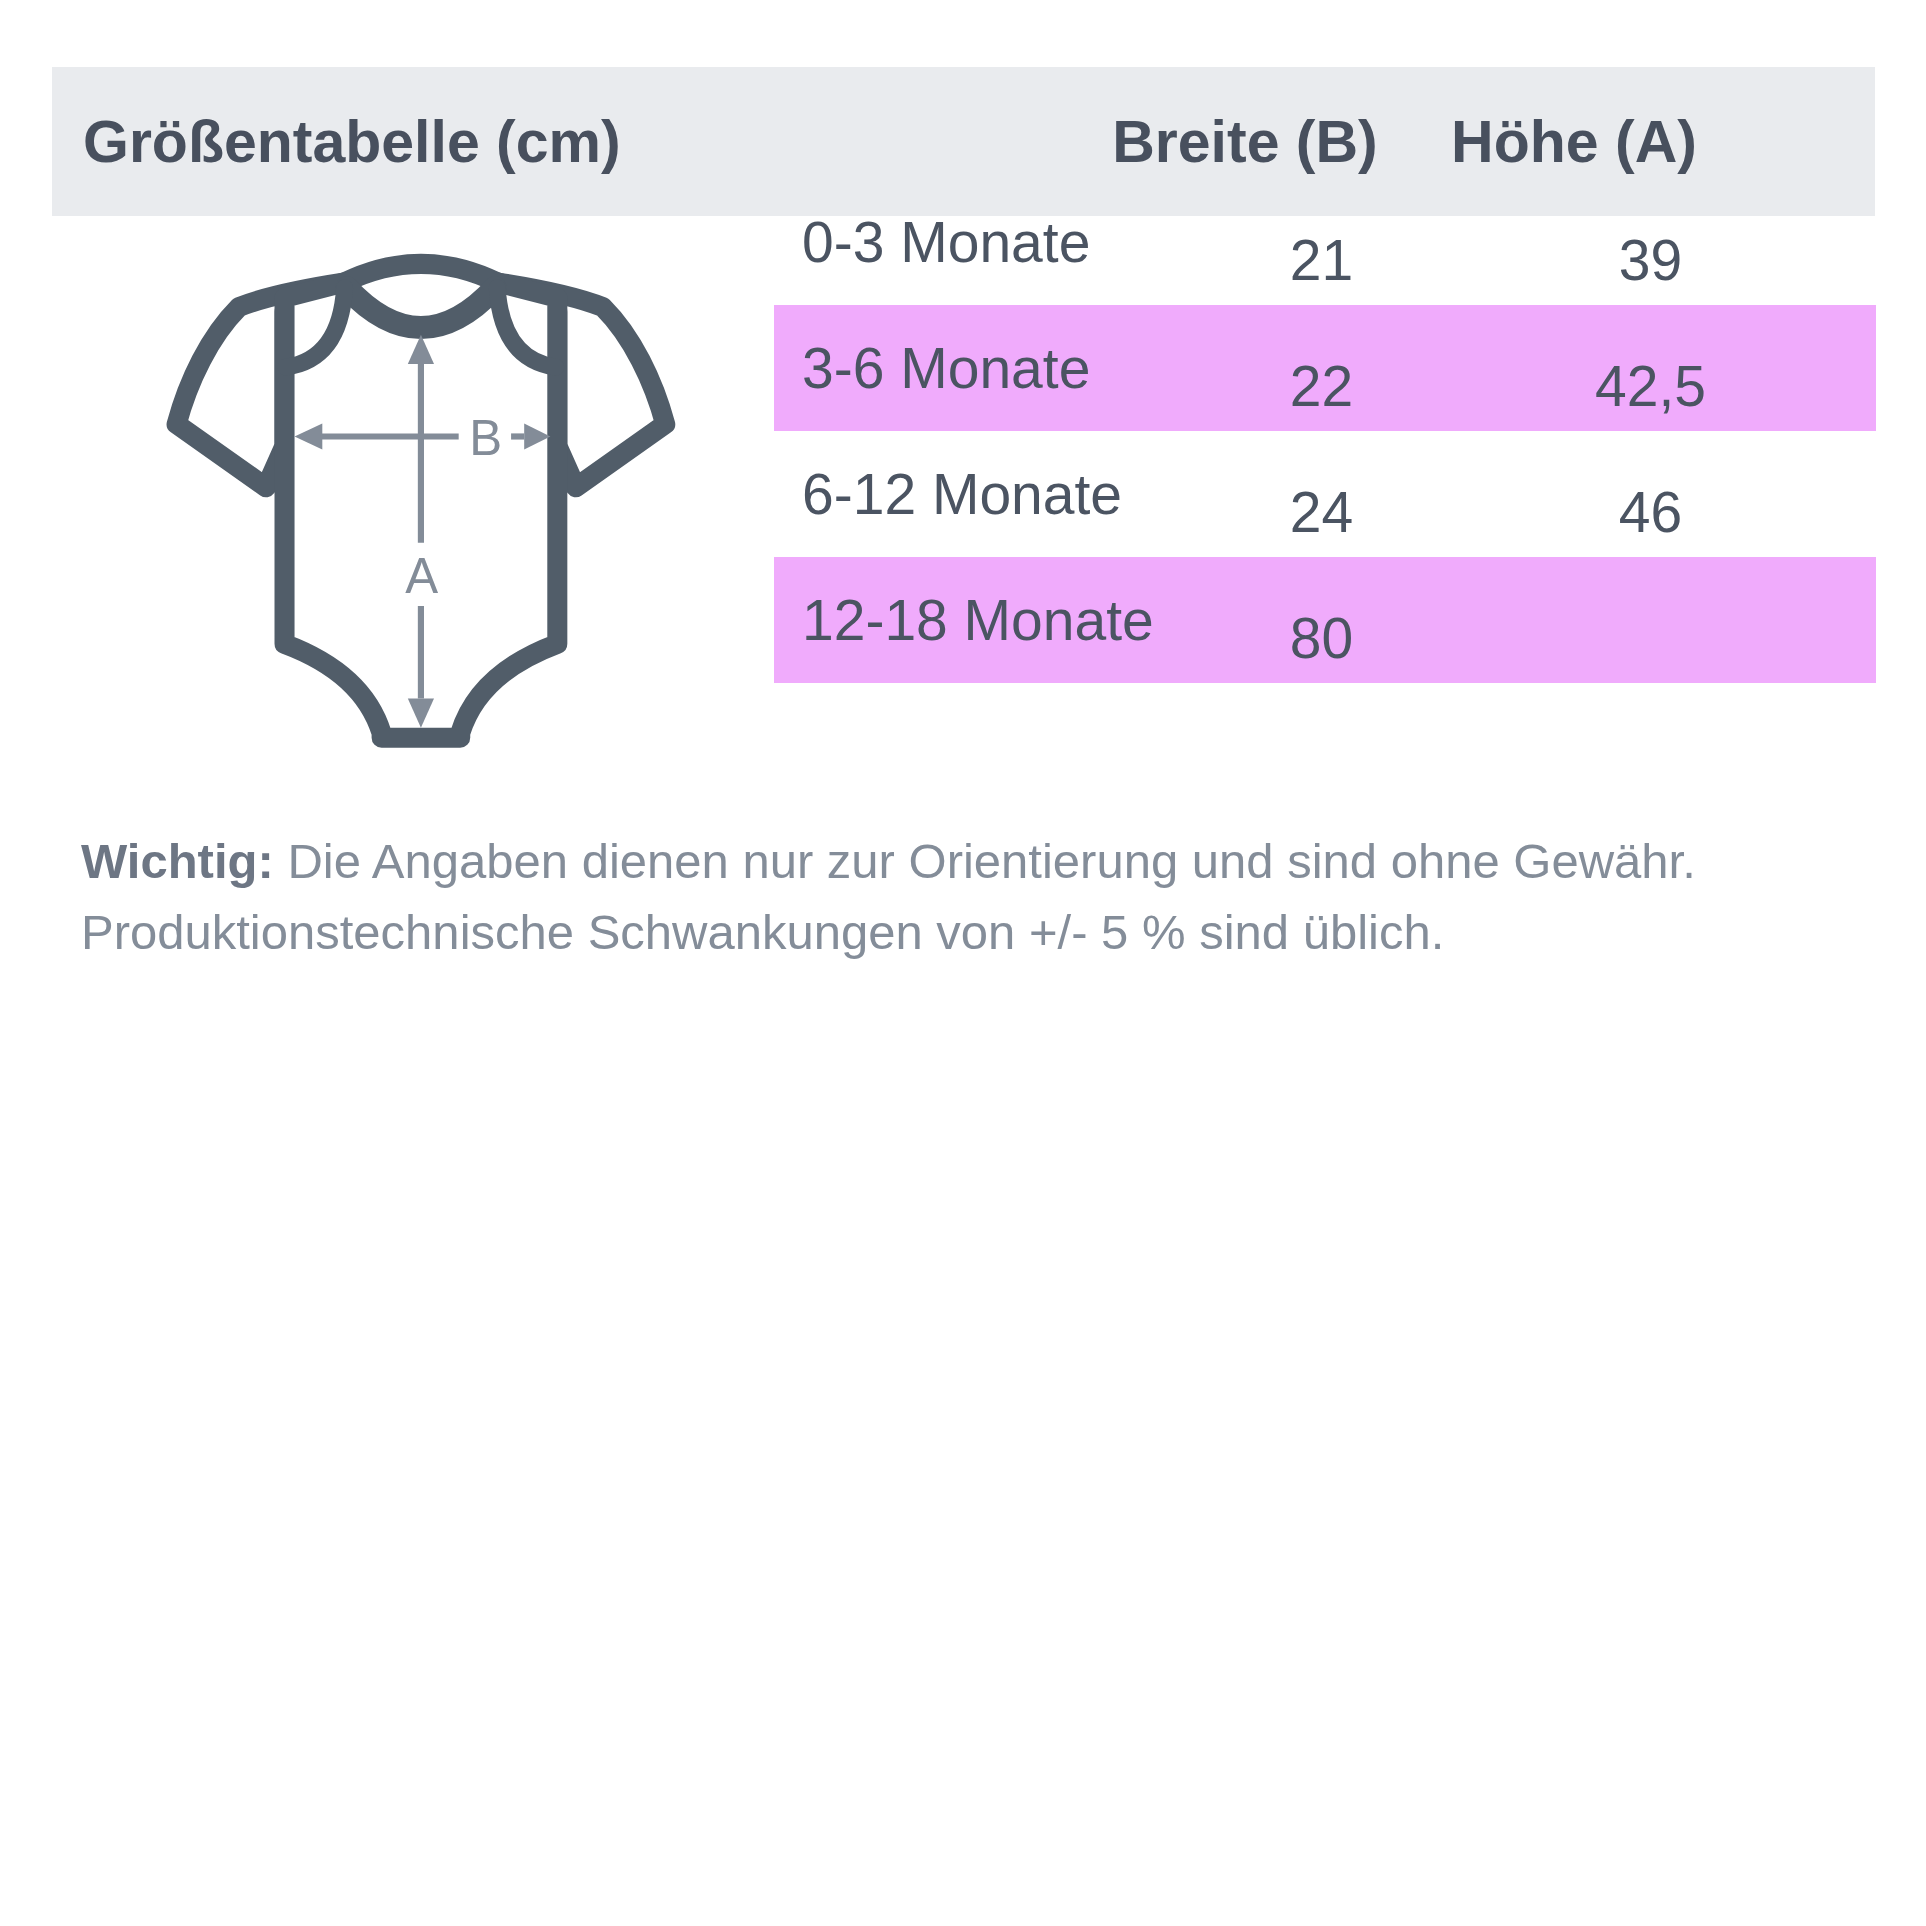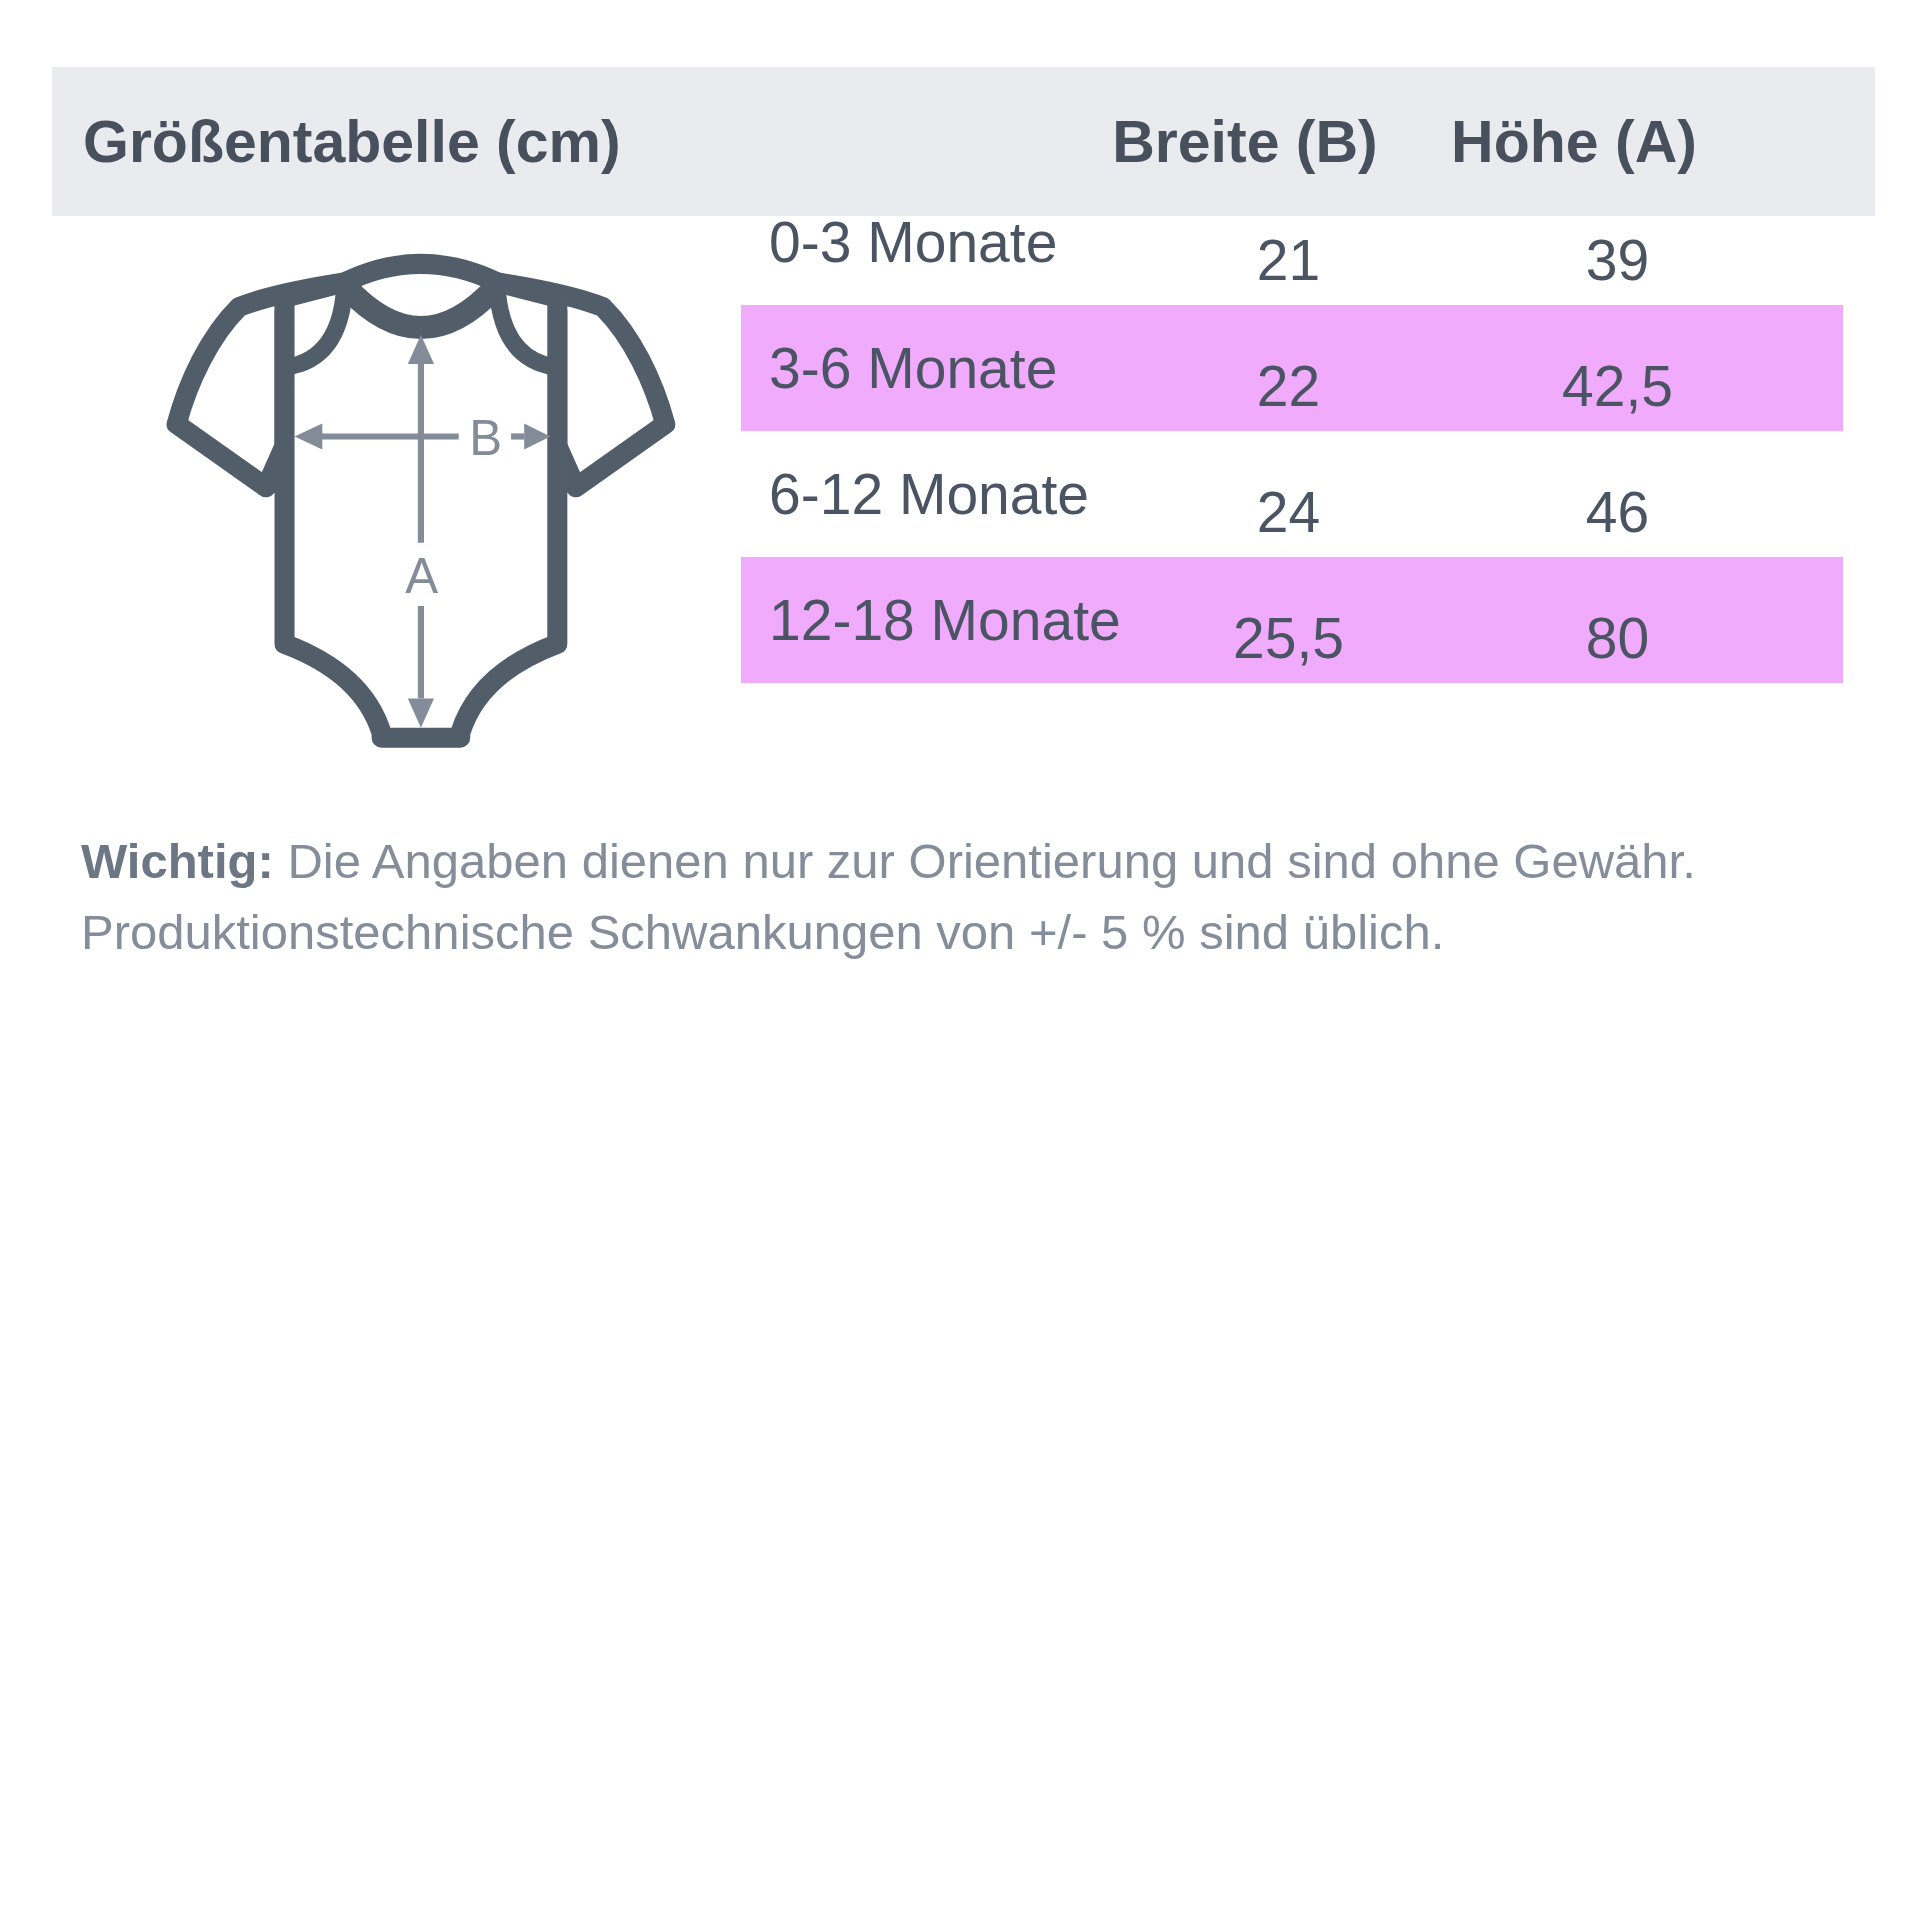--- a/index.html
+++ b/index.html
@@ -29,21 +29,21 @@
     display:flex; align-items:center;
     transform:translateX(-50%);
     font-size:59px; font-weight:bold; color:#48505e;
     white-space:nowrap;
   }
   .col-head.breite { left:1193px; }
   .col-head.hoehe  { left:1522px; }
 
   
   .rows {
-    position:absolute; left:741px; top:179px; width:1102px;
+    position:absolute; left:774px; top:179px; width:1102px;
   }
   .row {
     display:grid;
     grid-template-columns:351px 393px 265px;
     align-items:center;
     height:126px;
     font-size:57px; color:#4b5462;
   }
   .row.striped { background:#f0abfc; }
   .cell-size { padding-left:28px; white-space:nowrap; }
@@ -124,21 +124,20 @@
       <div class="cell-num">22</div>
       <div class="cell-num">42,5</div>
     </div>
     <div class="row">
       <div class="cell-size">6-12 Monate</div>
       <div class="cell-num">24</div>
       <div class="cell-num">46</div>
     </div>
     <div class="row striped">
       <div class="cell-size">12-18 Monate</div>
-      <div class="cell-num">25,5</div>
       <div class="cell-num">80</div>
     </div>
   </div>
 
   <div class="note">
     <div><span class="note-bold">Wichtig:</span><span> Die Angaben dienen nur zur Orientierung und sind ohne Gewähr.</span></div>
     <div><span>Produktionstechnische Schwankungen von +/- 5 % sind üblich.</span></div>
   </div>
 
 </div>

